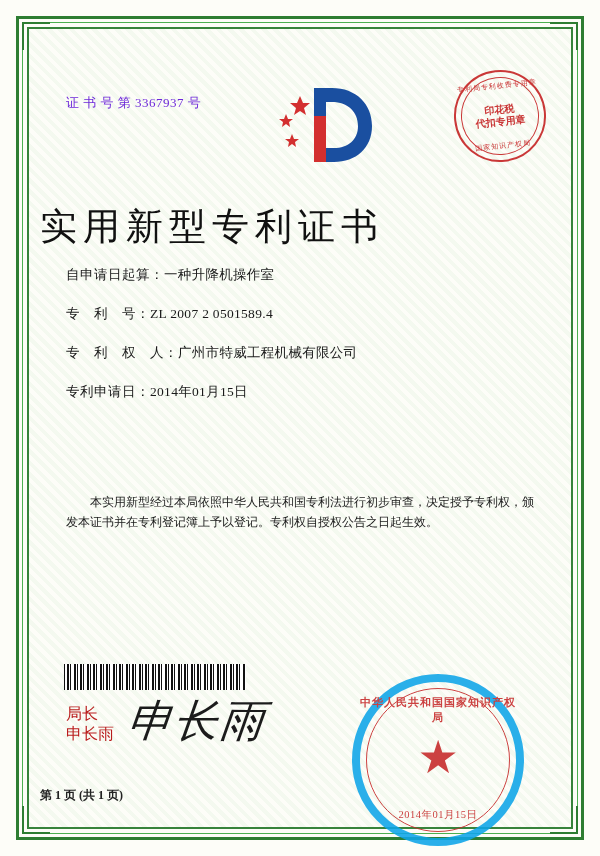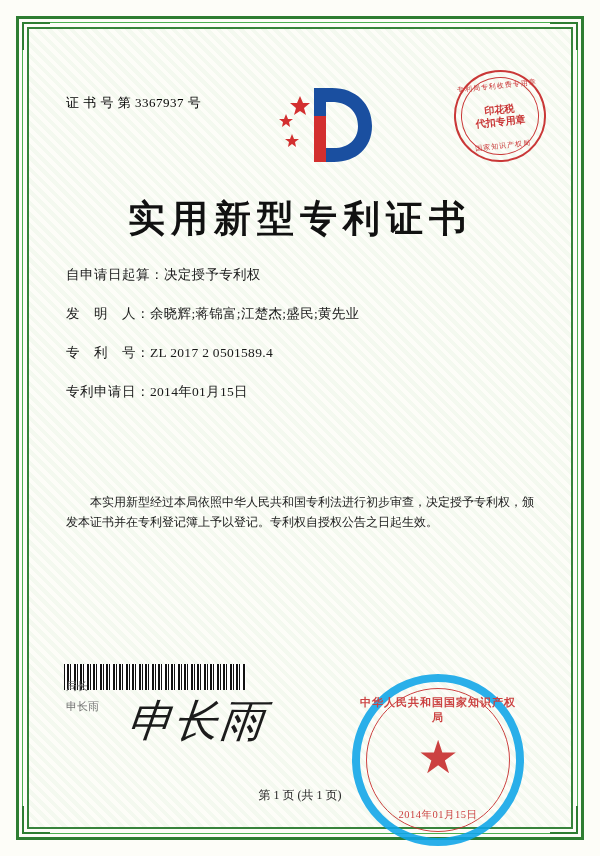--- a/index.html
+++ b/index.html
@@ -68,21 +68,21 @@
     right: 40px;
     bottom: 44px;
   }
 
   
   .cert-no {
     position: absolute;
     left: 26px;
     top: 50px;
     font-size: 13px;
-    color: #000000;
+    color: #6d28d9;
     letter-spacing: 0.5px;
   }
 
   
   .logo {
     position: absolute;
     left: 232px;
     top: 38px;
     width: 108px;
     height: 86px;
@@ -132,24 +132,24 @@
     line-height: 12px;
     text-align: center;
     font-weight: bold;
     width: 54px;
   }
 
   .title {
     position: absolute;
     left: 0;
     right: 0;
-    top: 150px;
-    text-align: center;
+    top: 158px;
+    text-align: left;
     font-size: 37px;
-    font-weight: bold;
+    font-weight: normal;
     letter-spacing: 6px;
     color: #111;
     font-family: "DejaVu Serif", serif;
   }
 
   .fields {
     position: absolute;
     left: 26px;
     right: 26px;
     top: 222px;
@@ -197,24 +197,24 @@
         #111 0 1px, #fff 1px 3px,
         #111 3px 5px, #fff 5px 6px,
         #111 6px 7px, #fff 7px 10px,
         #111 10px 12px, #fff 12px 13px);
   }
 
   
   .sig-label {
     position: absolute;
     left: 26px;
-    top: 632px;
-    font-size: 11px;
+    top: 660px;
+    font-size: 16px;
     line-height: 20px;
-    color: #737373;
+    color: #b91c1c;
   }
   .sig-hand {
     position: absolute;
     left: 88px;
     top: 648px;
     font-size: 44px;
     font-family: "DejaVu Serif", serif;
     font-style: italic;
     color: #1b1b1b;
     letter-spacing: 2px;
@@ -261,23 +261,23 @@
     transform: translate(-50%, -54%);
     font-size: 46px;
     line-height: 46px;
     color: #c62828;
   }
 
   .footer {
     position: absolute;
     left: 0; right: 0;
     bottom: 8px;
-    text-align: center;
     font-size: 12px;
     color: #222;
+    font-weight: bold;
   }
 </style>
 </head>
 <body>
 
 <div class="page">
 
   <div class="frame-outer"></div>
   <div class="frame-mid"></div>
   <div class="frame-inner"></div>
@@ -307,27 +307,27 @@
         <div>印花税</div>
         <div>代扣专用章</div>
       </div>
       <div class="arc-bottom">国家知识产权局</div>
     </div>
 
     <div class="title">实用新型专利证书</div>
 
     <div class="fields">
       <div class="field-row">
-        <span class="field-label">自申请日起算：</span><span class="field-value">决定授予专利权</span>
+        <span class="field-label">自申请日起算：</span><span class="field-value">一种升降机操作室</span>
       </div>
       <div class="field-row">
-        <span class="field-label">发　明　人：</span><span class="field-value">余晓辉;蒋锦富;江楚杰;盛民;黄先业</span>
+        <span class="field-label">专　利　号：</span><span class="field-value">ZL 2007 2 0501589.4</span>
       </div>
       <div class="field-row">
-        <span class="field-label">专　利　号：</span><span class="field-value">ZL 2017 2 0501589.4</span>
+        <span class="field-label">专　利　权　人：</span><span class="field-value">广州市特威工程机械有限公司</span>
       </div>
       <div class="field-row">
         <span class="field-label">专利申请日：</span><span class="field-value">2014年01月15日</span>
       </div>
     </div>
 
     <div class="paras">
       <p>本实用新型经过本局依照中华人民共和国专利法进行初步审查，决定授予专利权，颁发本证书并在专利登记簿上予以登记。专利权自授权公告之日起生效。</p>
     </div>
 

